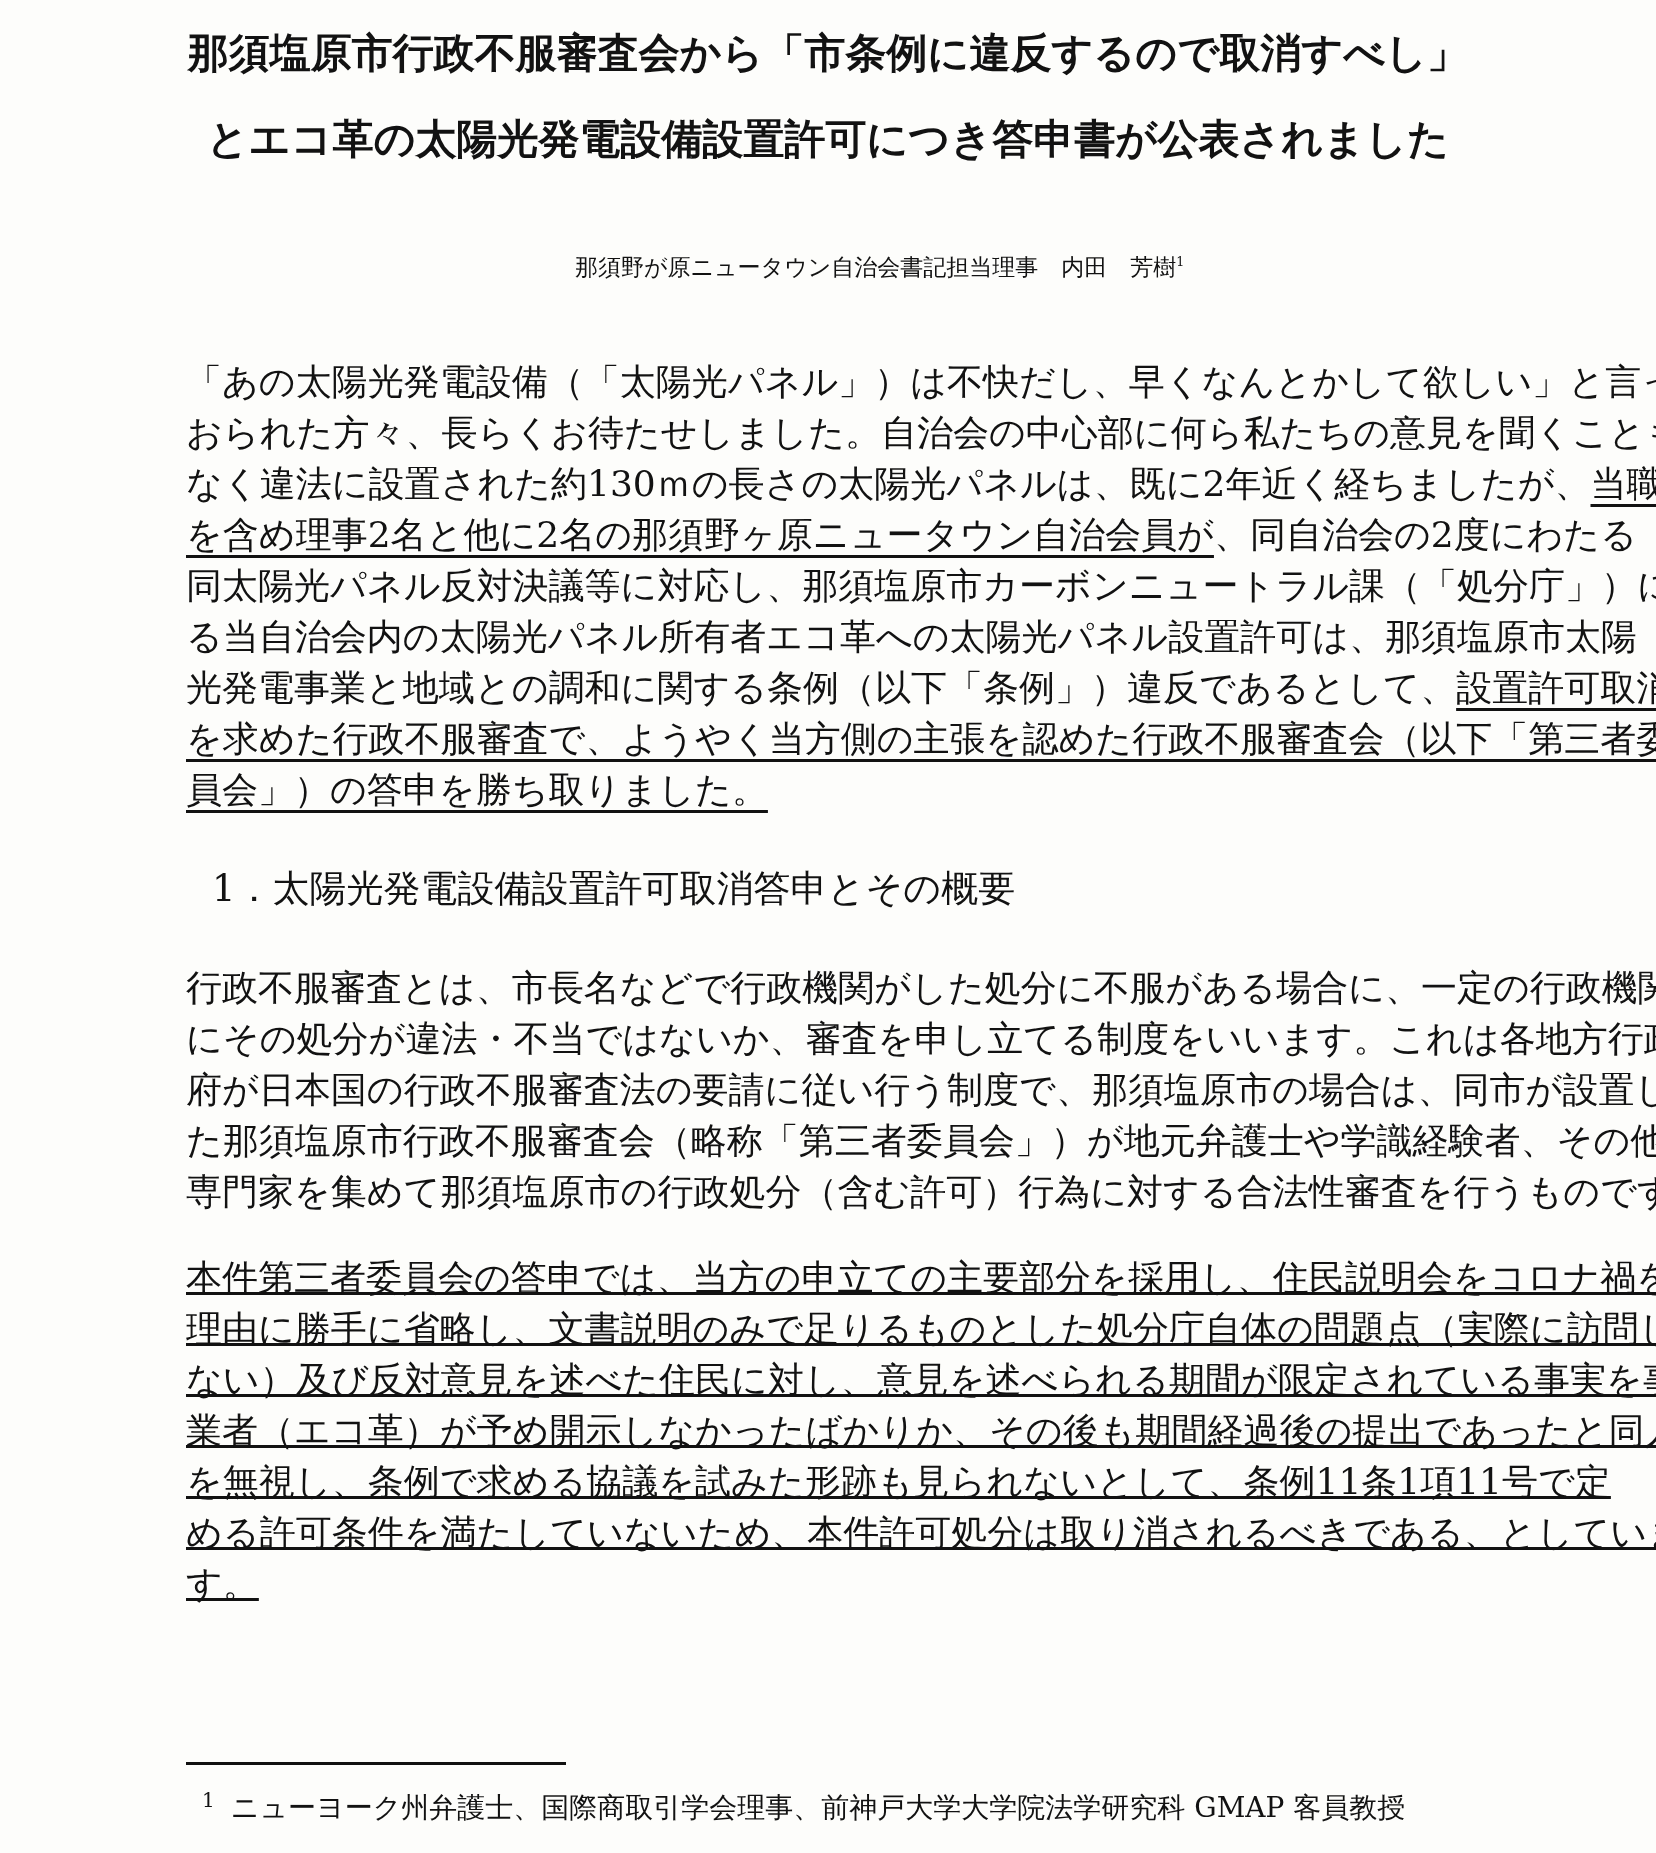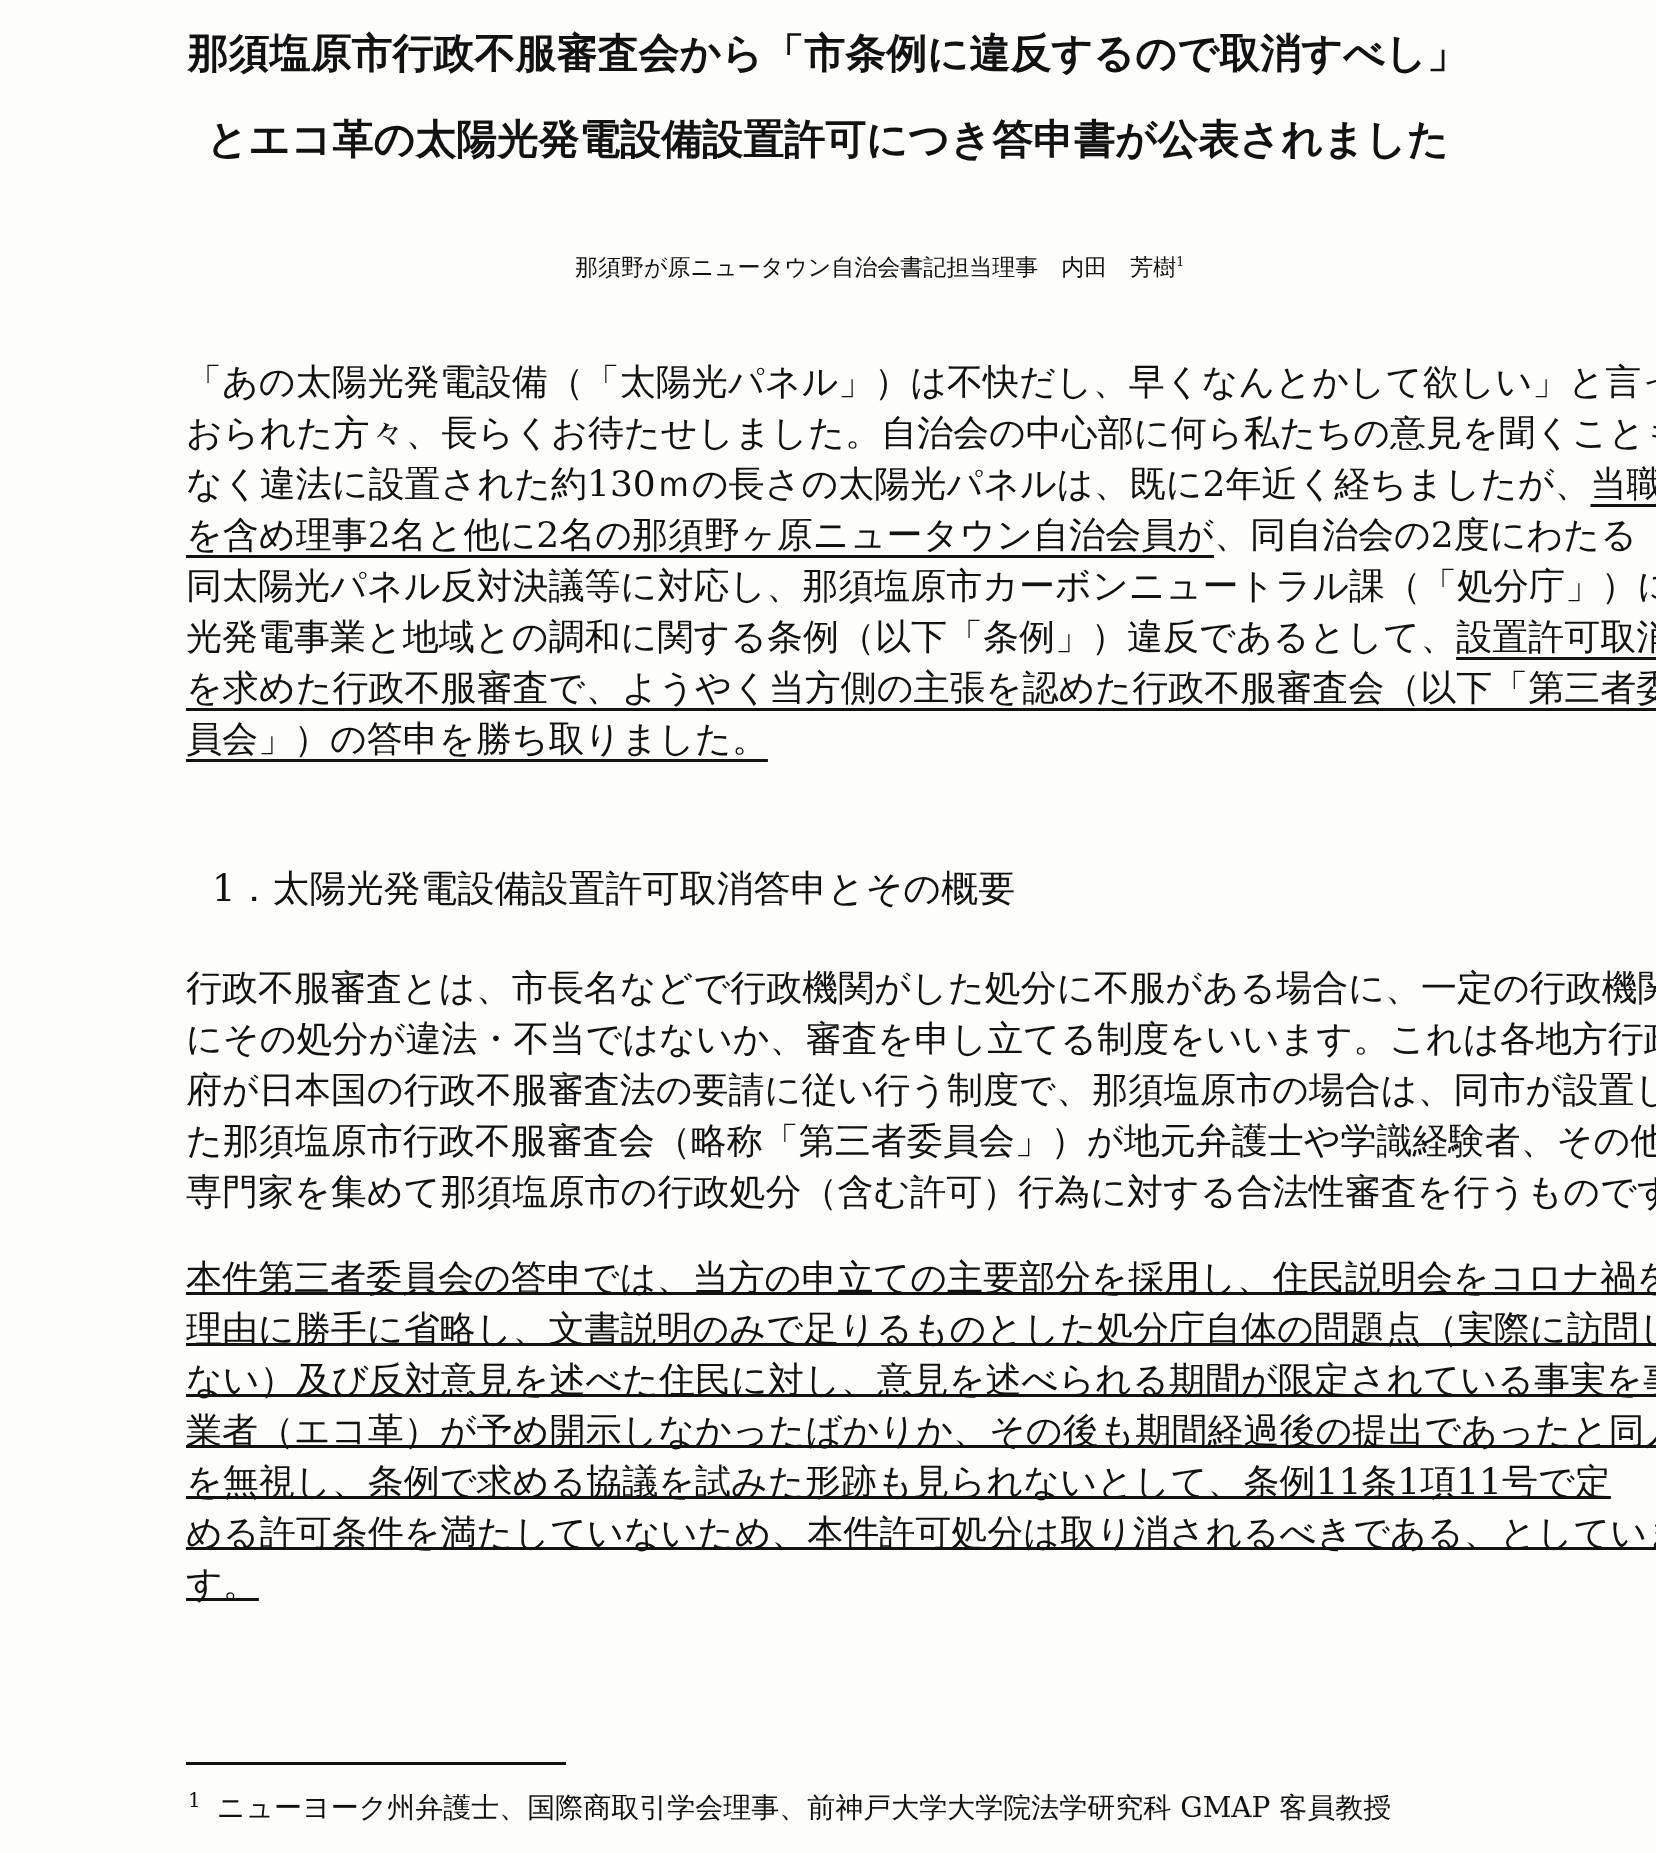--- a/index.html
+++ b/index.html
@@ -60,21 +60,21 @@
   .para-explain { top: 962px; }
   .para-toshin  { top: 1252px; text-decoration: underline; }
   .footnote-rule {
     position: absolute;
     left: 186px; top: 1762px;
     width: 380px; height: 3px;
     background: #111111;
   }
   .footnote {
     position: absolute;
-    left: 188px; top: 1788px;
+    left: 202px; top: 1788px;
     font-size: 28px;
     white-space: nowrap;
   }
   .footnote .fn-ref { font-size: 20px; margin-right: 16px; vertical-align: super; }
 </style>
 </head>
 <body>
 
 <div class="page">
 
@@ -84,20 +84,21 @@
   </h1>
 
   <div class="byline"><span>那須野が原ニュータウン自治会書記担当理事　内田　芳樹</span><sup>1</sup></div>
 
   <div class="para para-intro">
       <div class="line"><span>「あの太陽光発電設備（「太陽光パネル」）は不快だし、早くなんとかして欲しい」と言って</span></div>
       <div class="line"><span>おられた方々、長らくお待たせしました。自治会の中心部に何ら私たちの意見を聞くことも</span></div>
       <div class="line"><span>なく違法に設置された約130ｍの長さの太陽光パネルは、既に2年近く経ちましたが、</span><span class="u">当職</span></div>
       <div class="line"><span class="u">を含め理事2名と他に2名の那須野ヶ原ニュータウン自治会員が</span><span>、同自治会の2度にわたる</span></div>
       <div class="line"><span>同太陽光パネル反対決議等に対応し、那須塩原市カーボンニュートラル課（「処分庁」）によ</span></div>
+      <div class="line"><span>る当自治会内の太陽光パネル所有者エコ革への太陽光パネル設置許可は、那須塩原市太陽</span></div>
       <div class="line"><span>光発電事業と地域との調和に関する条例（以下「条例」）違反であるとして、</span><span class="u">設置許可取消</span></div>
       <div class="line"><span class="u">を求めた行政不服審査で、ようやく当方側の主張を認めた行政不服審査会（以下「第三者委</span></div>
       <div class="line"><span class="u">員会」）の答申を勝ち取りました。</span></div>
     </div>
 
   <div class="heading">1．太陽光発電設備設置許可取消答申とその概要</div>
 
   <div class="para para-explain">
       <div class="line"><span>行政不服審査とは、市長名などで行政機関がした処分に不服がある場合に、一定の行政機関</span></div>
       <div class="line"><span>にその処分が違法・不当ではないか、審査を申し立てる制度をいいます。これは各地方行政</span></div>

